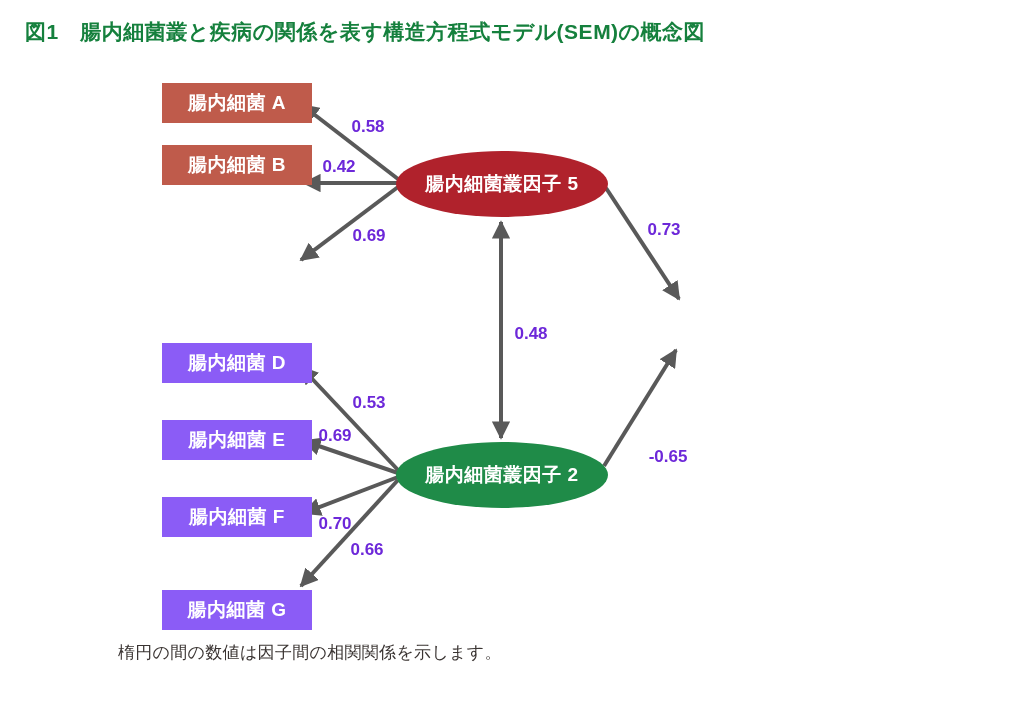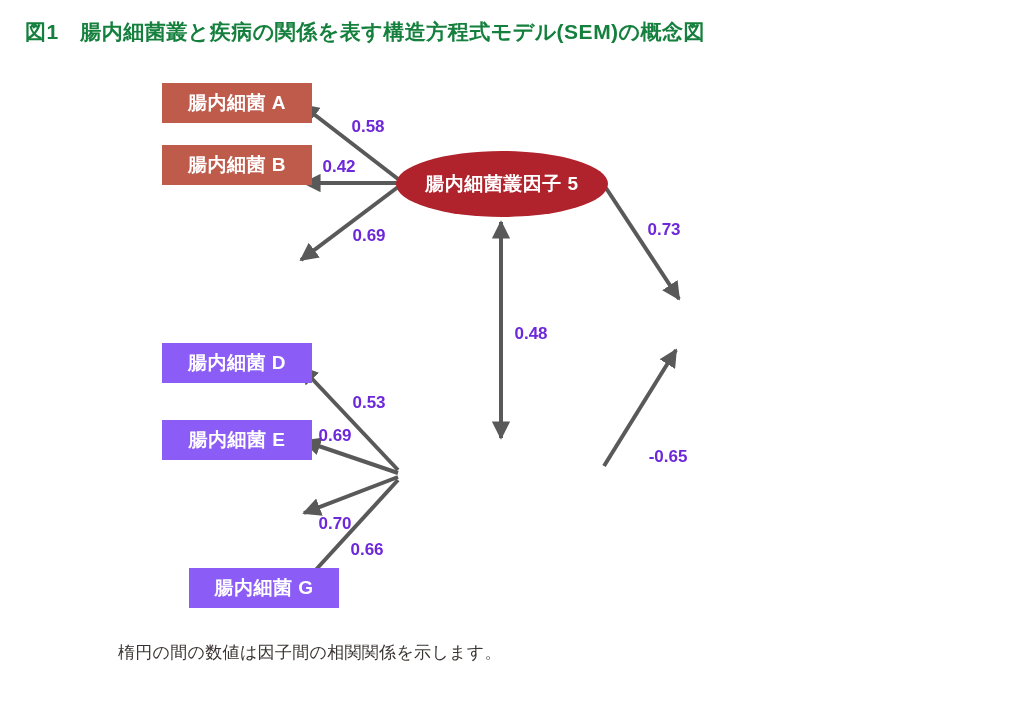--- a/index.html
+++ b/index.html
@@ -113,23 +113,25 @@
     <line x1="604" y1="466" x2="676" y2="350" stroke="#595959" stroke-width="4" marker-end="url(#ah)"></line>
 
     <line x1="501" y1="222" x2="501" y2="438" stroke="#595959" stroke-width="4" marker-start="url(#ah)" marker-end="url(#ah)"></line>
   </svg>
 
   <div class="node-box red-box" style="left:162px; top:83px;">腸内細菌 A</div>
   <div class="node-box red-box" style="left:162px; top:145px;">腸内細菌 B</div>
 
   <div class="node-box green-box" style="left:162px; top:343px;">腸内細菌 D</div>
   <div class="node-box green-box" style="left:162px; top:420px;">腸内細菌 E</div>
-  <div class="node-box green-box" style="left:162px; top:568px;margin-left:27px;">腸内細菌 G</div>
+  <div class="node-box green-box" style="left:162px; top:497px;">腸内細菌 F</div>
+  <div class="node-box green-box" style="left:162px; top:590px;">腸内細菌 G</div>
 
   <div class="factor-ellipse factor-red" style="left:396px; top:151px;">腸内細菌叢因子 5</div>
+  <div class="factor-ellipse factor-green" style="left:396px; top:442px;">腸内細菌叢因子 2</div>
 
 
   <span class="loading-label" style="left:368px; top:127px;">0.58</span>
   <span class="loading-label" style="left:339px; top:167px;">0.42</span>
   <span class="loading-label" style="left:369px; top:236px;">0.69</span>
   <span class="loading-label" style="left:369px; top:403px;">0.53</span>
   <span class="loading-label" style="left:335px; top:436px;">0.69</span>
   <span class="loading-label" style="left:335px; top:485px;margin-top:39px;">0.70</span>
   <span class="loading-label" style="left:367px; top:550px;">0.66</span>
   <span class="loading-label" style="left:664px; top:230px;">0.73</span>

